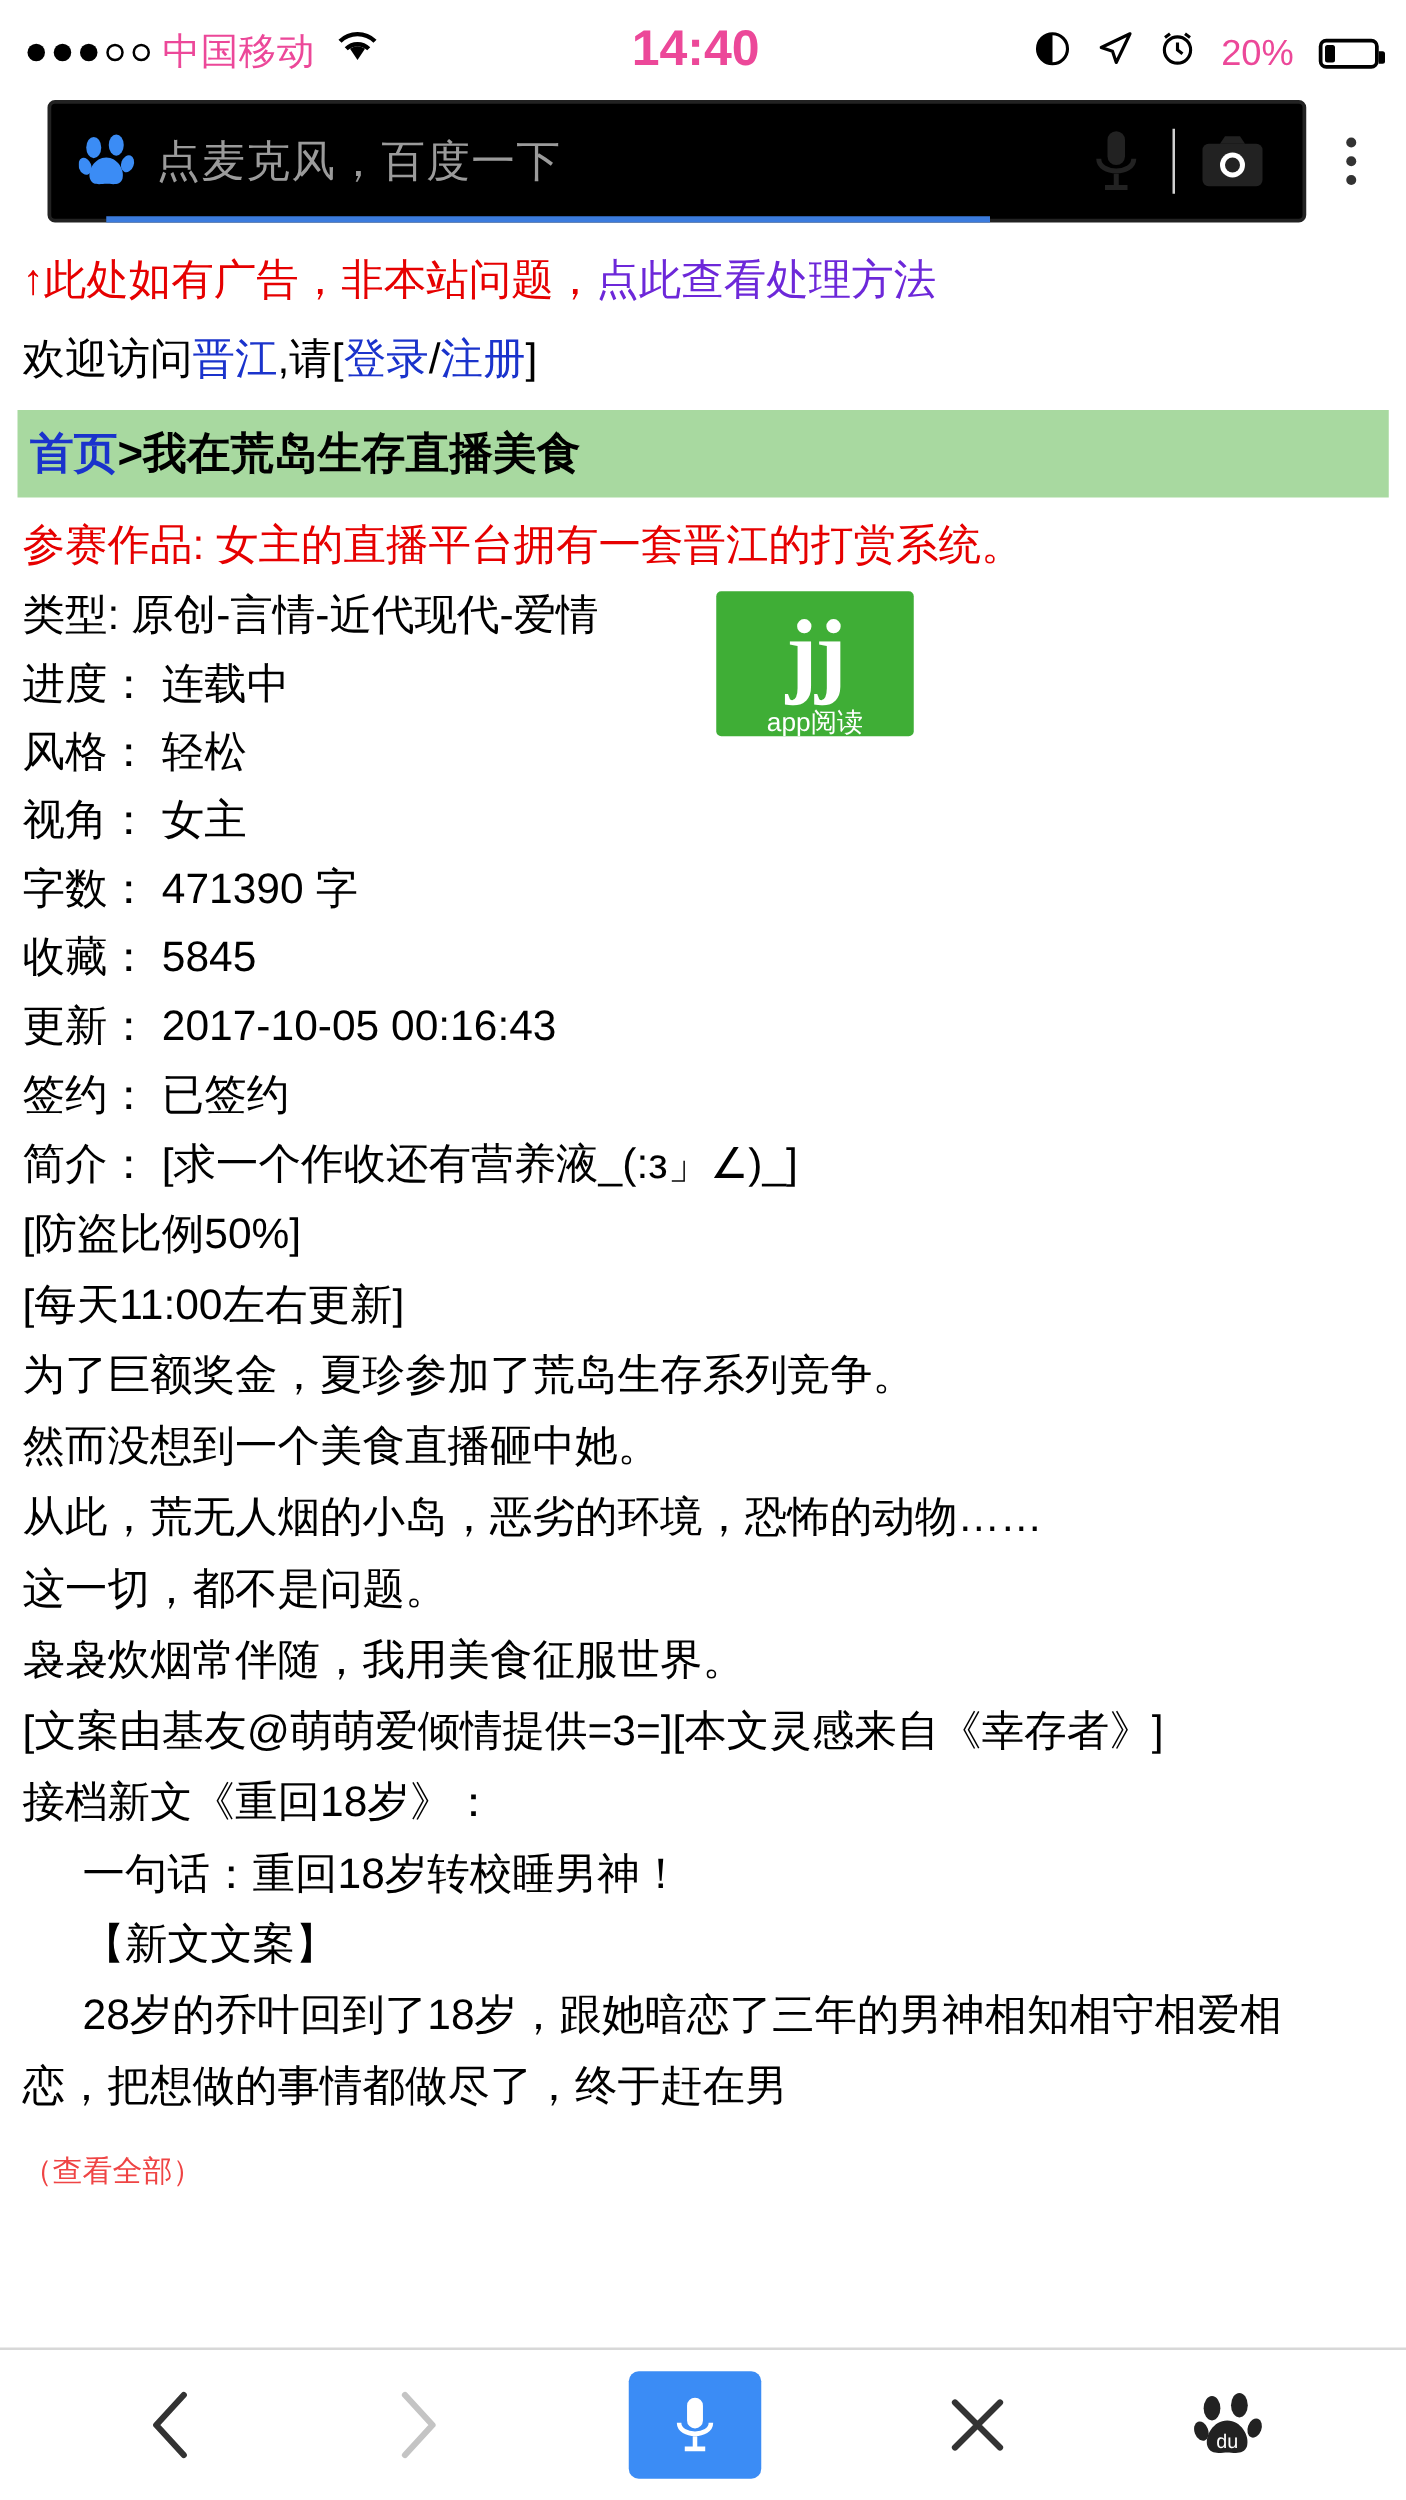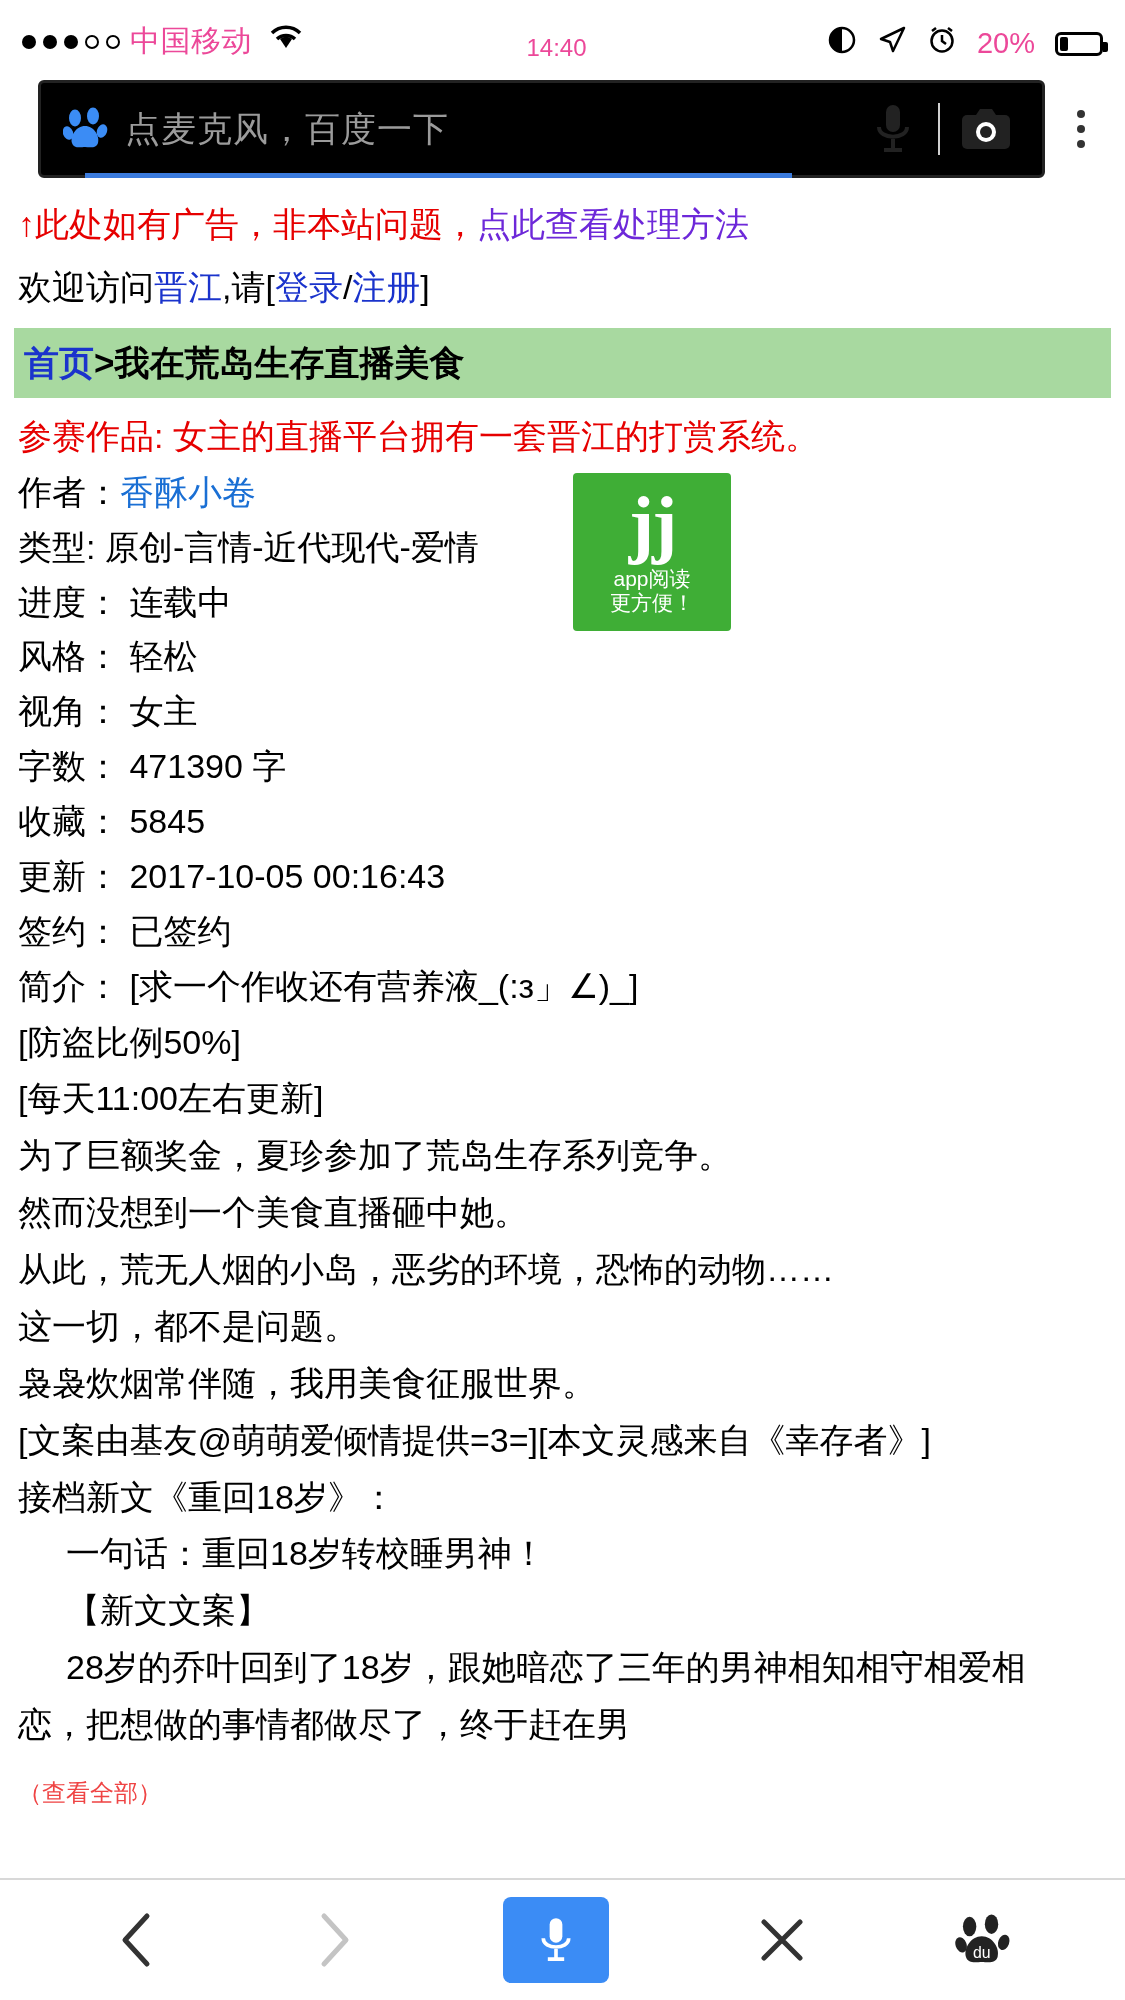--- a/index.html
+++ b/index.html
@@ -23,21 +23,21 @@
   }
   .sb-left { display: flex; align-items: center; gap: 10px; }
   .dots { display: flex; align-items: center; gap: 7px; }
   .dot { width: 14px; height: 14px; border-radius: 50%; background: #000; }
   .dot.empty { background: transparent; border: 2px solid #000; width: 14px; height: 14px; }
   .carrier { font-size: 30px; letter-spacing: 0.5px; }
   .wifi { margin-left: 6px; }
   .sb-center {
     position: absolute; left: 0; right: 12px;
     text-align: center;
-    font-size: 24px; font-weight: normal;
+    font-size: 40px; font-weight: bold;
     pointer-events: none;
   }
   .sb-right {
     margin-left: auto;
     display: flex; align-items: center; gap: 20px;
     font-size: 29px;
   }
   .batt {
     width: 48px; height: 24px;
     border: 3px solid #000; border-radius: 6px;
@@ -118,21 +118,21 @@
     padding: 10px 0 6px 4px;
   }
 
   .meta { position: relative; padding-left: 4px; }
   .meta .row { padding: 5px 0; font-size: 34px; }
   .meta .row a { color: #1a6fd4; text-decoration: none; }
   .applogo {
     position: absolute;
     right: 380px;
     top: 8px;
-    width: 158px; height: 158px;
+    width: 158px; height: 116px;
     background: #3fae36;
     border-radius: 4px;
     color: #fff;
     display: flex; flex-direction: column;
     align-items: center; justify-content: flex-start;
     overflow: hidden;
   }
   .applogo .jj {
     font-family: "Liberation Serif", serif;
     font-size: 76px;
@@ -270,23 +270,20 @@
     <a href="#">首页</a><span>&gt;</span><span>我在荒岛生存直播美食</span>
   </div>
 
   <div class="race">参赛作品: 女主的直播平台拥有一套晋江的打赏系统。</div>
 
   <div class="meta">
     <div class="applogo">
       <span class="jj">jj</span>
       <span class="t1">app阅读</span>
       <span class="t2">更方便！</span>
-    </div>
-    <div class="row">
-      <span>作者：</span><a href="#">香酥小卷</a>
     </div>
     <div class="row">
       <span>类型:</span> <span>原创-言情-近代现代-爱情</span>
     </div>
     <div class="row">
       <span>进度：</span> <span>连载中</span>
     </div>
     <div class="row">
       <span>风格：</span> <span>轻松</span>
     </div>

